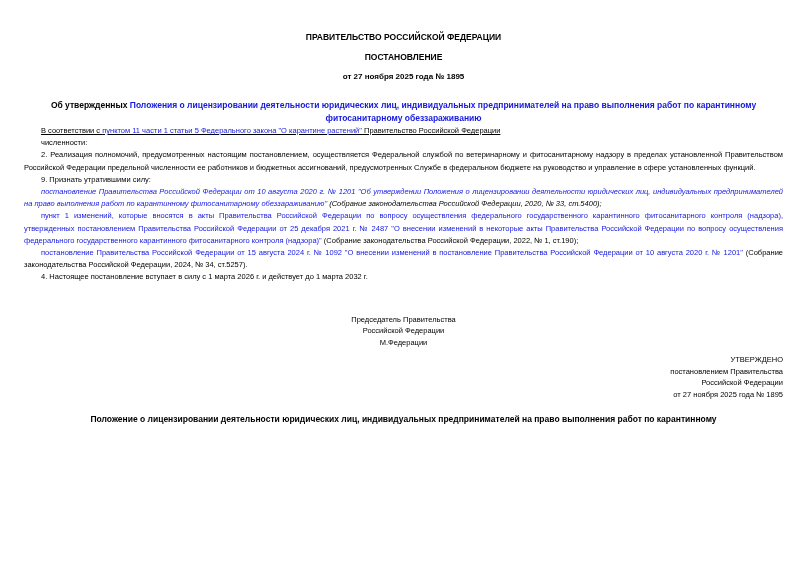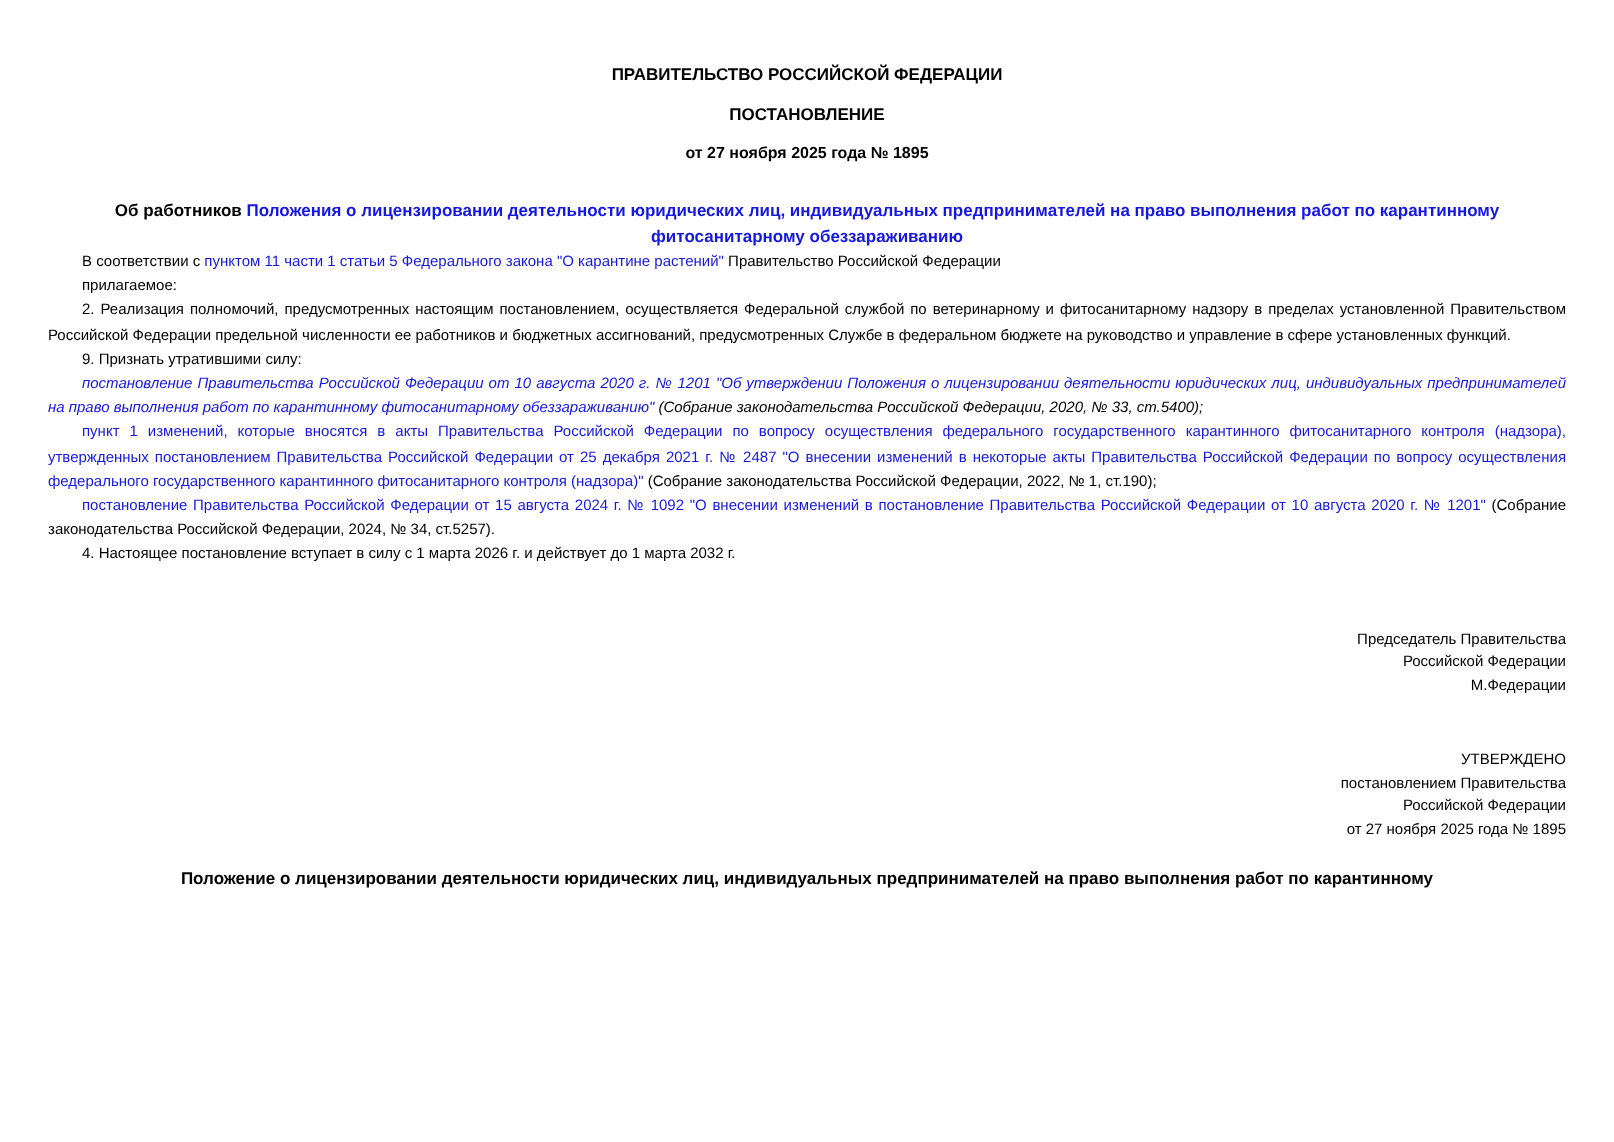--- a/index.html
+++ b/index.html
@@ -19,60 +19,60 @@
     text-align:center;font-weight:bold;font-size:8.5px;line-height:13px;
     margin-top:17px;
   }
   a.doclink, .doc-title .link{color:#1418e0;text-decoration:none;cursor:pointer;}
   p.body-par{
     font-size:7.5px;line-height:12.2px;
     text-align:justify;
     text-indent:17px;
     margin:0;
   }
-  .m-intro{margin-top:28px;}
+  .m-intro{margin-top:28px;text-decoration:underline;}
   .m-resolves{margin-top:12px;text-indent:0;}
   .m-item1{margin-top:0;}
   .m-item2{margin-top:8px;}
   .m-item3{margin-top:9px;}
   .m-repeal1{margin-top:9px;font-style:italic;}
   .m-repeal2{margin-top:7px;}
   .m-repeal3{margin-top:5px;}
   .m-item4{margin-top:9px;}
   .sig-block{
     margin-top:30px;
-    text-align:right;font-size:7.5px;line-height:11.5px;
+    text-align:center;font-size:7.5px;line-height:11.5px;
   }
   .approved-block{
-    margin-top:26px;
+    margin-top:6px;
     text-align:right;font-size:7.5px;line-height:11.5px;
   }
   .attachment-title{
     margin-top:13px;
     text-align:center;font-weight:bold;font-size:8.5px;line-height:13px;
     white-space:nowrap;
   }
 </style>
 </head>
 <body>
 
 <div class="page">
   <div class="content">
 
     <div class="doc-header">
       <div>ПРАВИТЕЛЬСТВО РОССИЙСКОЙ ФЕДЕРАЦИИ</div>
       <div>ПОСТАНОВЛЕНИЕ</div>
       <div class="doc-date">от 27 ноября 2025 года № 1895</div>
     </div>
 
-    <div class="doc-title"><span>Об работников </span><a class="doclink">Положения о лицензировании деятельности юридических лиц, индивидуальных предпринимателей на право выполнения работ по карантинному фитосанитарному обеззараживанию</a></div>
+    <div class="doc-title"><span>Об утвержденных </span><a class="doclink">Положения о лицензировании деятельности юридических лиц, индивидуальных предпринимателей на право выполнения работ по карантинному фитосанитарному обеззараживанию</a></div>
 
     <p class="body-par m-intro"><span>В соответствии с </span><a class="doclink">пунктом 11 части 1 статьи 5 Федерального закона "О карантине растений"</a><span> Правительство Российской Федерации</span></p>
 
-    <p class="body-par m-resolves">прилагаемое:</p>
+    <p class="body-par m-resolves">численности:</p>
 
 
     <p class="body-par m-item2">2. Реализация полномочий, предусмотренных настоящим постановлением, осуществляется Федеральной службой по ветеринарному и фитосанитарному надзору в пределах установленной Правительством Российской Федерации предельной численности ее работников и бюджетных ассигнований, предусмотренных Службе в федеральном бюджете на руководство и управление в сфере установленных функций.</p>
 
     <p class="body-par m-item3">9. Признать утратившими силу:</p>
 
     <p class="body-par m-repeal1"><a class="doclink">постановление Правительства Российской Федерации от 10 августа 2020 г. № 1201 "Об утверждении Положения о лицензировании деятельности юридических лиц, индивидуальных предпринимателей на право выполнения работ по карантинному фитосанитарному обеззараживанию"</a><span> (Собрание законодательства Российской Федерации, 2020, № 33, ст.5400);</span></p>
 
     <p class="body-par m-repeal2"><a class="doclink">пункт 1 изменений, которые вносятся в акты Правительства Российской Федерации по вопросу осуществления федерального государственного карантинного фитосанитарного контроля (надзора), утвержденных постановлением Правительства Российской Федерации от 25 декабря 2021 г. № 2487 "О внесении изменений в некоторые акты Правительства Российской Федерации по вопросу осуществления федерального государственного карантинного фитосанитарного контроля (надзора)"</a><span> (Собрание законодательства Российской Федерации, 2022, № 1, ст.190);</span></p>
 

